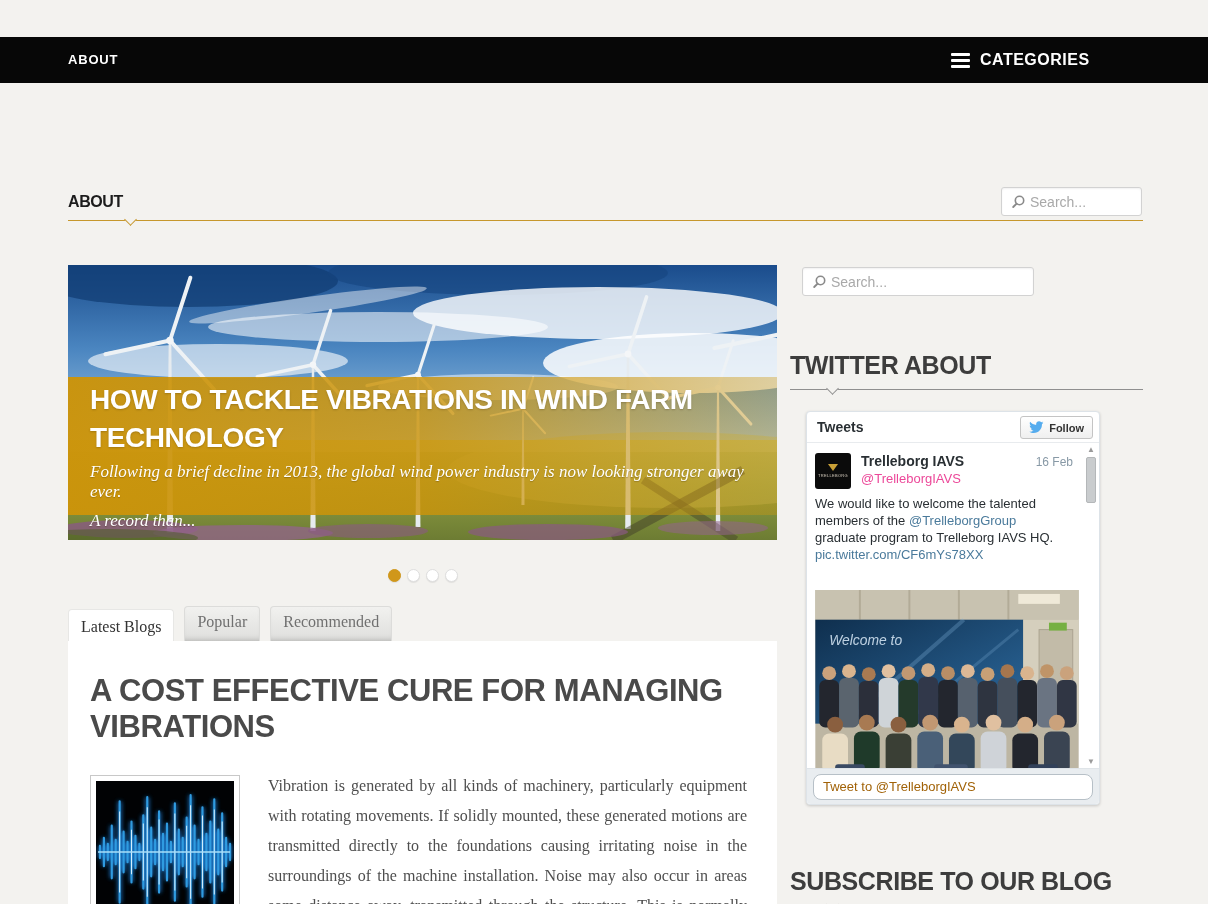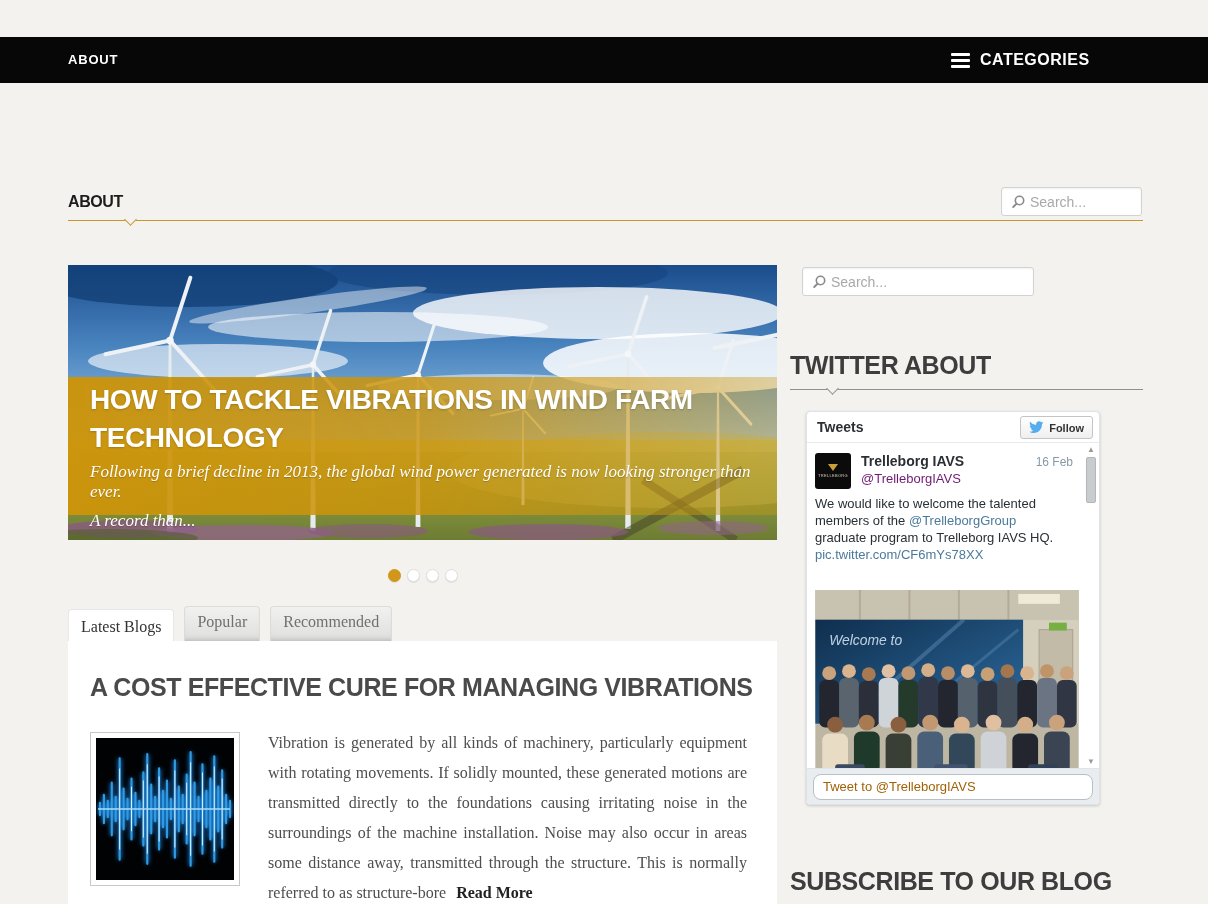--- a/index.html
+++ b/index.html
@@ -53,21 +53,21 @@
   .dot.active { background:#d0971a; border-color:#d0971a; }
 
   
   .tabs { position:absolute; left:68px; top:572px; height:32px; display:flex; align-items:flex-end; gap:10px; }
   .tab { font-family:"Liberation Serif",serif; font-size:16px; padding:0 12px; line-height:29px; height:35px;
          background:linear-gradient(#f1f1ef,#dfdfdd); color:#707070; border-radius:4px 4px 0 0;
          border:1px solid #dcdcda; border-bottom:none; box-shadow:inset 0 -5px 6px -5px rgba(0,0,0,.25); cursor:pointer; }
   .tab.active { background:#fff; color:#333; height:32px; line-height:33px; border-color:#e7e7e5; box-shadow:none; position:relative; z-index:2; }
 
   .panel { position:absolute; left:68px; top:604px; width:709px; height:300px; background:#fff; }
-  .post-title { margin:32px 22px 0 22px; font-size:25px; color:#4a4a4a; }
+  .post-title { margin:32px 22px 0 22px; font-size:31px; color:#4a4a4a; }
   .post-body { margin:26px 30px 0 22px; font-family:"Liberation Serif",serif; font-size:16px; line-height:30px; color:#4e4e4e; text-align:justify; }
   .thumb { float:left; width:150px; height:154px; margin:4px 28px 10px 0; background:#fff; border:1px solid #c8c8c8; padding:5px; }
   .thumb svg { display:block; }
   .read-more { font-weight:700; color:#222; margin-left:10px; text-decoration:none; cursor:pointer; }
 
   
   .side-h { position:absolute; left:790px; font-size:25px; color:#3d3d3d; }
   #tw-h  { top:314px; }
   #sub-h { top:830px; }
 
@@ -77,21 +77,21 @@
   .follow-btn { position:absolute; right:6px; top:4px; height:23px; display:flex; align-items:center; gap:5px; padding:0 8px;
                 background:linear-gradient(#fff,#efefef); border:1px solid #c4c4c4; border-radius:3px; cursor:pointer; }
   .follow-btn span { font-size:11px; font-weight:700; color:#333; }
 
   .w-body { position:relative; height:325px; overflow:hidden; }
   .avatar { position:absolute; left:8px; top:10px; width:36px; height:36px; background:#0b0b0b; border-radius:3px; cursor:pointer;
             display:flex; flex-direction:column; align-items:center; justify-content:center; gap:2px; }
   .avatar .trap { width:0; height:0; border-left:5px solid transparent; border-right:5px solid transparent; border-top:7px solid #c9a037; }
   .avatar .nm { font-size:4px; color:#d8cfc0; letter-spacing:.3px; }
   .t-author { position:absolute; left:54px; top:10px; font-size:14px; font-weight:700; color:#292f33; cursor:pointer; }
-  .t-handle { position:absolute; left:54px; top:28px; font-size:13px; color:#701a75; cursor:pointer; }
+  .t-handle { position:absolute; left:54px; top:28px; font-size:13px; color:#ec4899; cursor:pointer; }
   .t-date { position:absolute; right:26px; top:12px; font-size:12px; color:#8899a6; cursor:pointer; }
   .t-text { position:absolute; left:8px; top:52px; width:256px; font-size:13px; line-height:17px; color:#292f33; }
   .t-text a { color:#4a7a9b; text-decoration:none; cursor:pointer; }
   .t-text .pic { display:block; }
   .t-photo { position:absolute; left:8px; top:147px; width:264px; height:198px; cursor:pointer; }
 
   .w-scroll { position:absolute; right:2px; top:2px; bottom:2px; width:12px; }
   .w-scroll .arr { position:absolute; left:0; width:12px; font-size:8px; color:#9a9a9a; text-align:center; cursor:pointer; }
   .w-scroll .up { top:0; } .w-scroll .dn { bottom:0; }
   .w-scroll .thumbbar { position:absolute; left:1px; top:12px; width:10px; height:46px; background:#c9ccce; border:1px solid #b4b7b9; border-radius:2px; cursor:pointer; }
@@ -182,21 +182,21 @@
       <ellipse cx="60" cy="264" rx="70" ry="9" fill="#8a5a82" opacity=".8"></ellipse>
       <ellipse cx="175" cy="268" rx="90" ry="8" fill="#93648c" opacity=".75"></ellipse>
       <ellipse cx="300" cy="266" rx="60" ry="7" fill="#8a5a82" opacity=".6"></ellipse>
       <ellipse cx="480" cy="267" rx="80" ry="8" fill="#8a5a82" opacity=".7"></ellipse>
       <ellipse cx="645" cy="263" rx="55" ry="7" fill="#93648c" opacity=".55"></ellipse>
       <ellipse cx="40" cy="273" rx="90" ry="9" fill="#4c5c28" opacity=".55"></ellipse>
       <rect x="0" y="112" width="709" height="138" fill="url(#gold)"></rect>
     </svg>
     <div class="hero-text">
       <h2 class="h-cond">HOW TO TACKLE VIBRATIONS IN WIND FARM TECHNOLOGY</h2>
-      <div class="sub">Following a brief decline in 2013, the global wind power generated is now looking stronger than ever.</div>
+      <div class="sub">Following a brief decline in 2013, the global wind power industry is now looking stronger away ever.</div>
       <div class="sub2">A record than...</div>
     </div>
   </div>
 
   <div class="dots">
     <span class="dot active"></span>
     <span class="dot"></span>
     <span class="dot"></span>
     <span class="dot"></span>
   </div>

